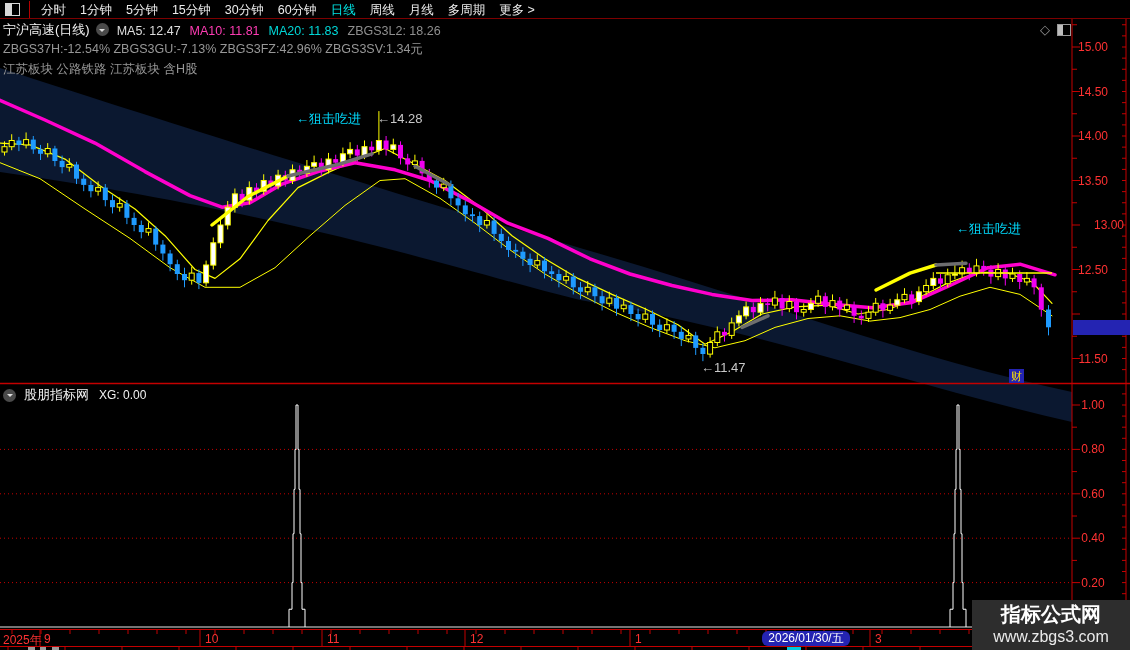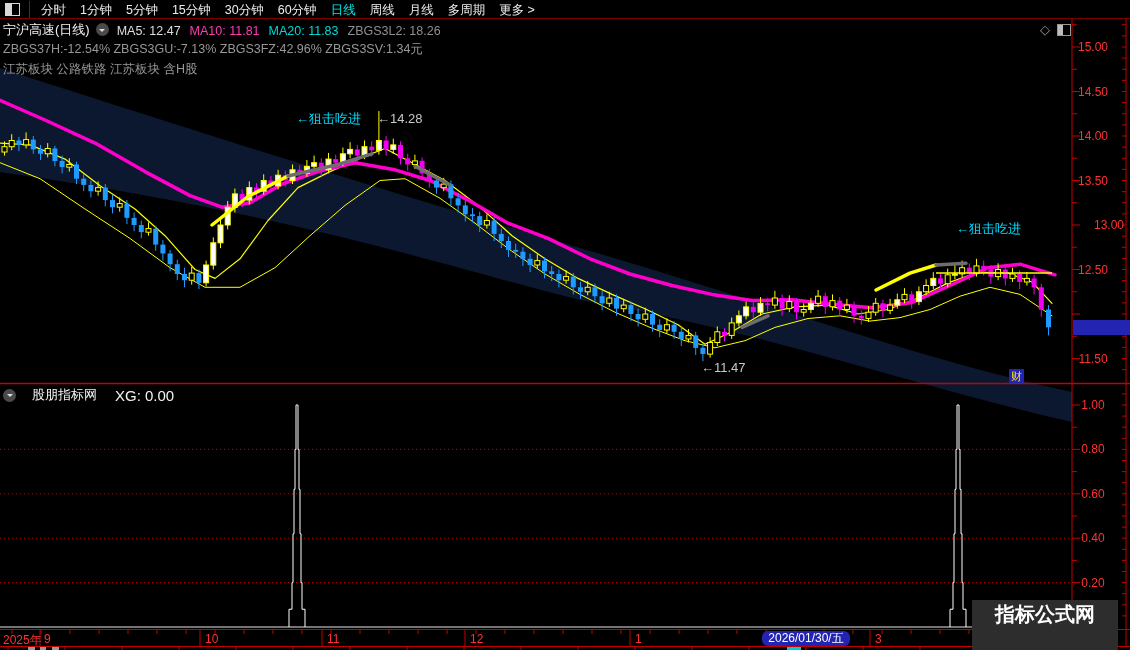--- a/index.html
+++ b/index.html
@@ -36,29 +36,29 @@
   #chart-svg{position:absolute;top:0;left:0;z-index:5;}
   
   .pricelab{position:absolute;left:1074px;width:38px;text-align:center;color:#ff3232;font-size:12px;z-index:10;}
   .badge{position:absolute;left:1073px;width:51px;text-align:center;color:#fff;background:#2424b2;
          font-size:12.5px;height:15px;line-height:15px;z-index:11;padding-left:47px;}
   
   .anno{position:absolute;z-index:12;font-size:13px;white-space:nowrap;transform:translateY(-50%);}
   .caimark{position:absolute;z-index:12;background:#2424b2;color:#ffe400;font-size:11px;
            width:15px;height:14px;line-height:14px;text-align:center;}
   
-  .subhdr{position:absolute;left:3px;top:386px;display:flex;align-items:center;z-index:20;white-space:nowrap;gap:8px;}
+  .subhdr{position:absolute;left:3px;top:386px;display:flex;align-items:center;z-index:20;white-space:nowrap;}
   .subname{color:#f2f2f2;font-size:13px;margin-right:10px;}
-  .subval{color:#f2f2f2;font-size:15px;}
+  .subval{color:#f2f2f2;font-size:12px;}
   
   .tl-label{position:absolute;top:632px;color:#ff3232;font-size:12px;z-index:10;white-space:nowrap;}
   .tl-highlight{position:absolute;top:631px;height:15px;background:#2424b2;color:#fff;font-size:12px;
                 text-align:center;line-height:15px;z-index:12;white-space:nowrap;}
   
-  .watermark{position:absolute;left:972px;top:600px;width:146px;height:50px;background:#2d2d2d;
+  .watermark{position:absolute;left:972px;top:600px;width:158px;height:50px;background:#2d2d2d;
              z-index:40;text-align:center;}
   .wm1{color:#fff;font-size:20px;font-weight:bold;line-height:26px;margin-top:1px;}
   .wm2{color:#eaeaea;font-size:16px;line-height:20px;}
   
   .frag{position:absolute;z-index:9;}
 </style>
 </head>
 <body>
 
 <div class="app">
@@ -594,19 +594,20 @@
       <div class="anno" style="left: 377px; top: 118px; color: rgb(200, 200, 200);">←14.28</div>
       <div class="anno" style="left: 956px; top: 229px; color: rgb(0, 220, 255);">←狙击吃进</div>
       <div class="anno" style="left: 701px; top: 367px; color: rgb(200, 200, 200);">←11.47</div>
       <div class="caimark" style="left: 1009px; top: 369px;">财</div>
     </div>
 
   <div class="tl-highlight" id="tl-highlight" style="left: 762px; width: 88px; border-radius: 6px;">2026/01/30/五</div>
 
   <div class="watermark">
     <div class="wm1">指标公式网</div>
+    <div class="wm2">www.zbgs3.com</div>
   </div>
 
   <div class="frag" style="left:28px;top:647px;width:7px;height:3px;background:#9a9a9a"></div>
   <div class="frag" style="left:40px;top:647px;width:6px;height:3px;background:#9a9a9a"></div>
   <div class="frag" style="left:52px;top:647px;width:7px;height:3px;background:#9a9a9a"></div>
   <div class="frag" style="left:787px;top:647px;width:14px;height:3px;background:#00c8dc"></div>
 </div>
 
 </body></html>

